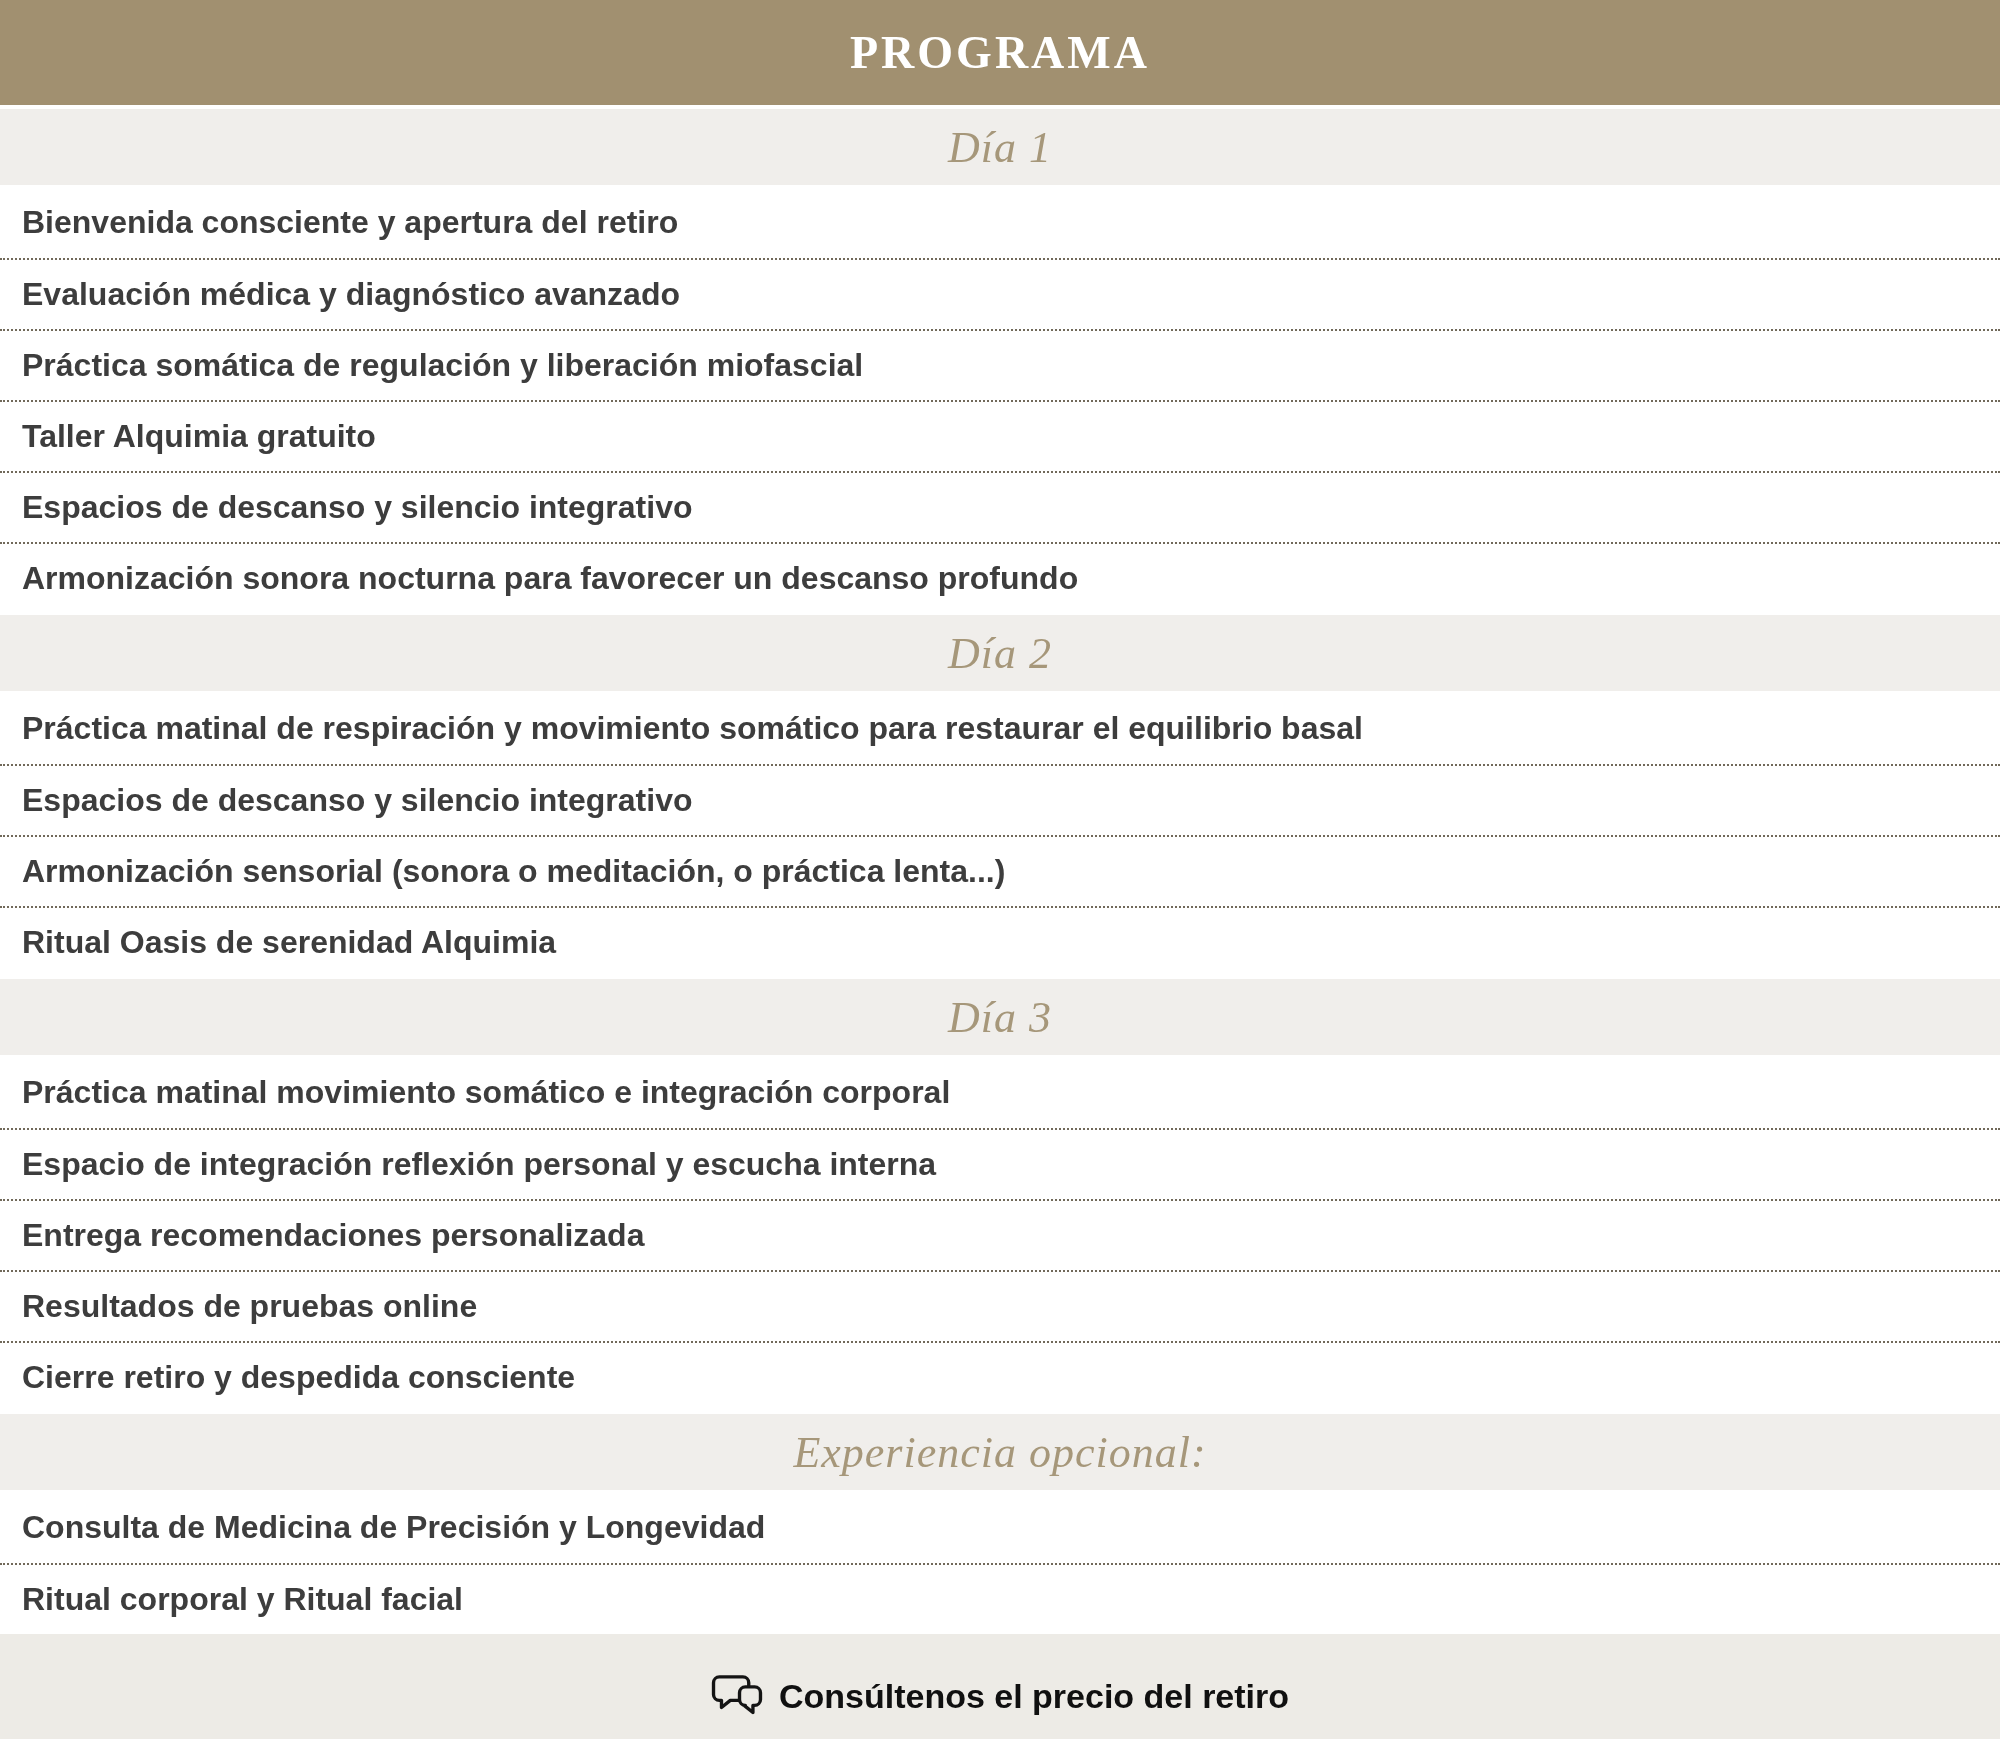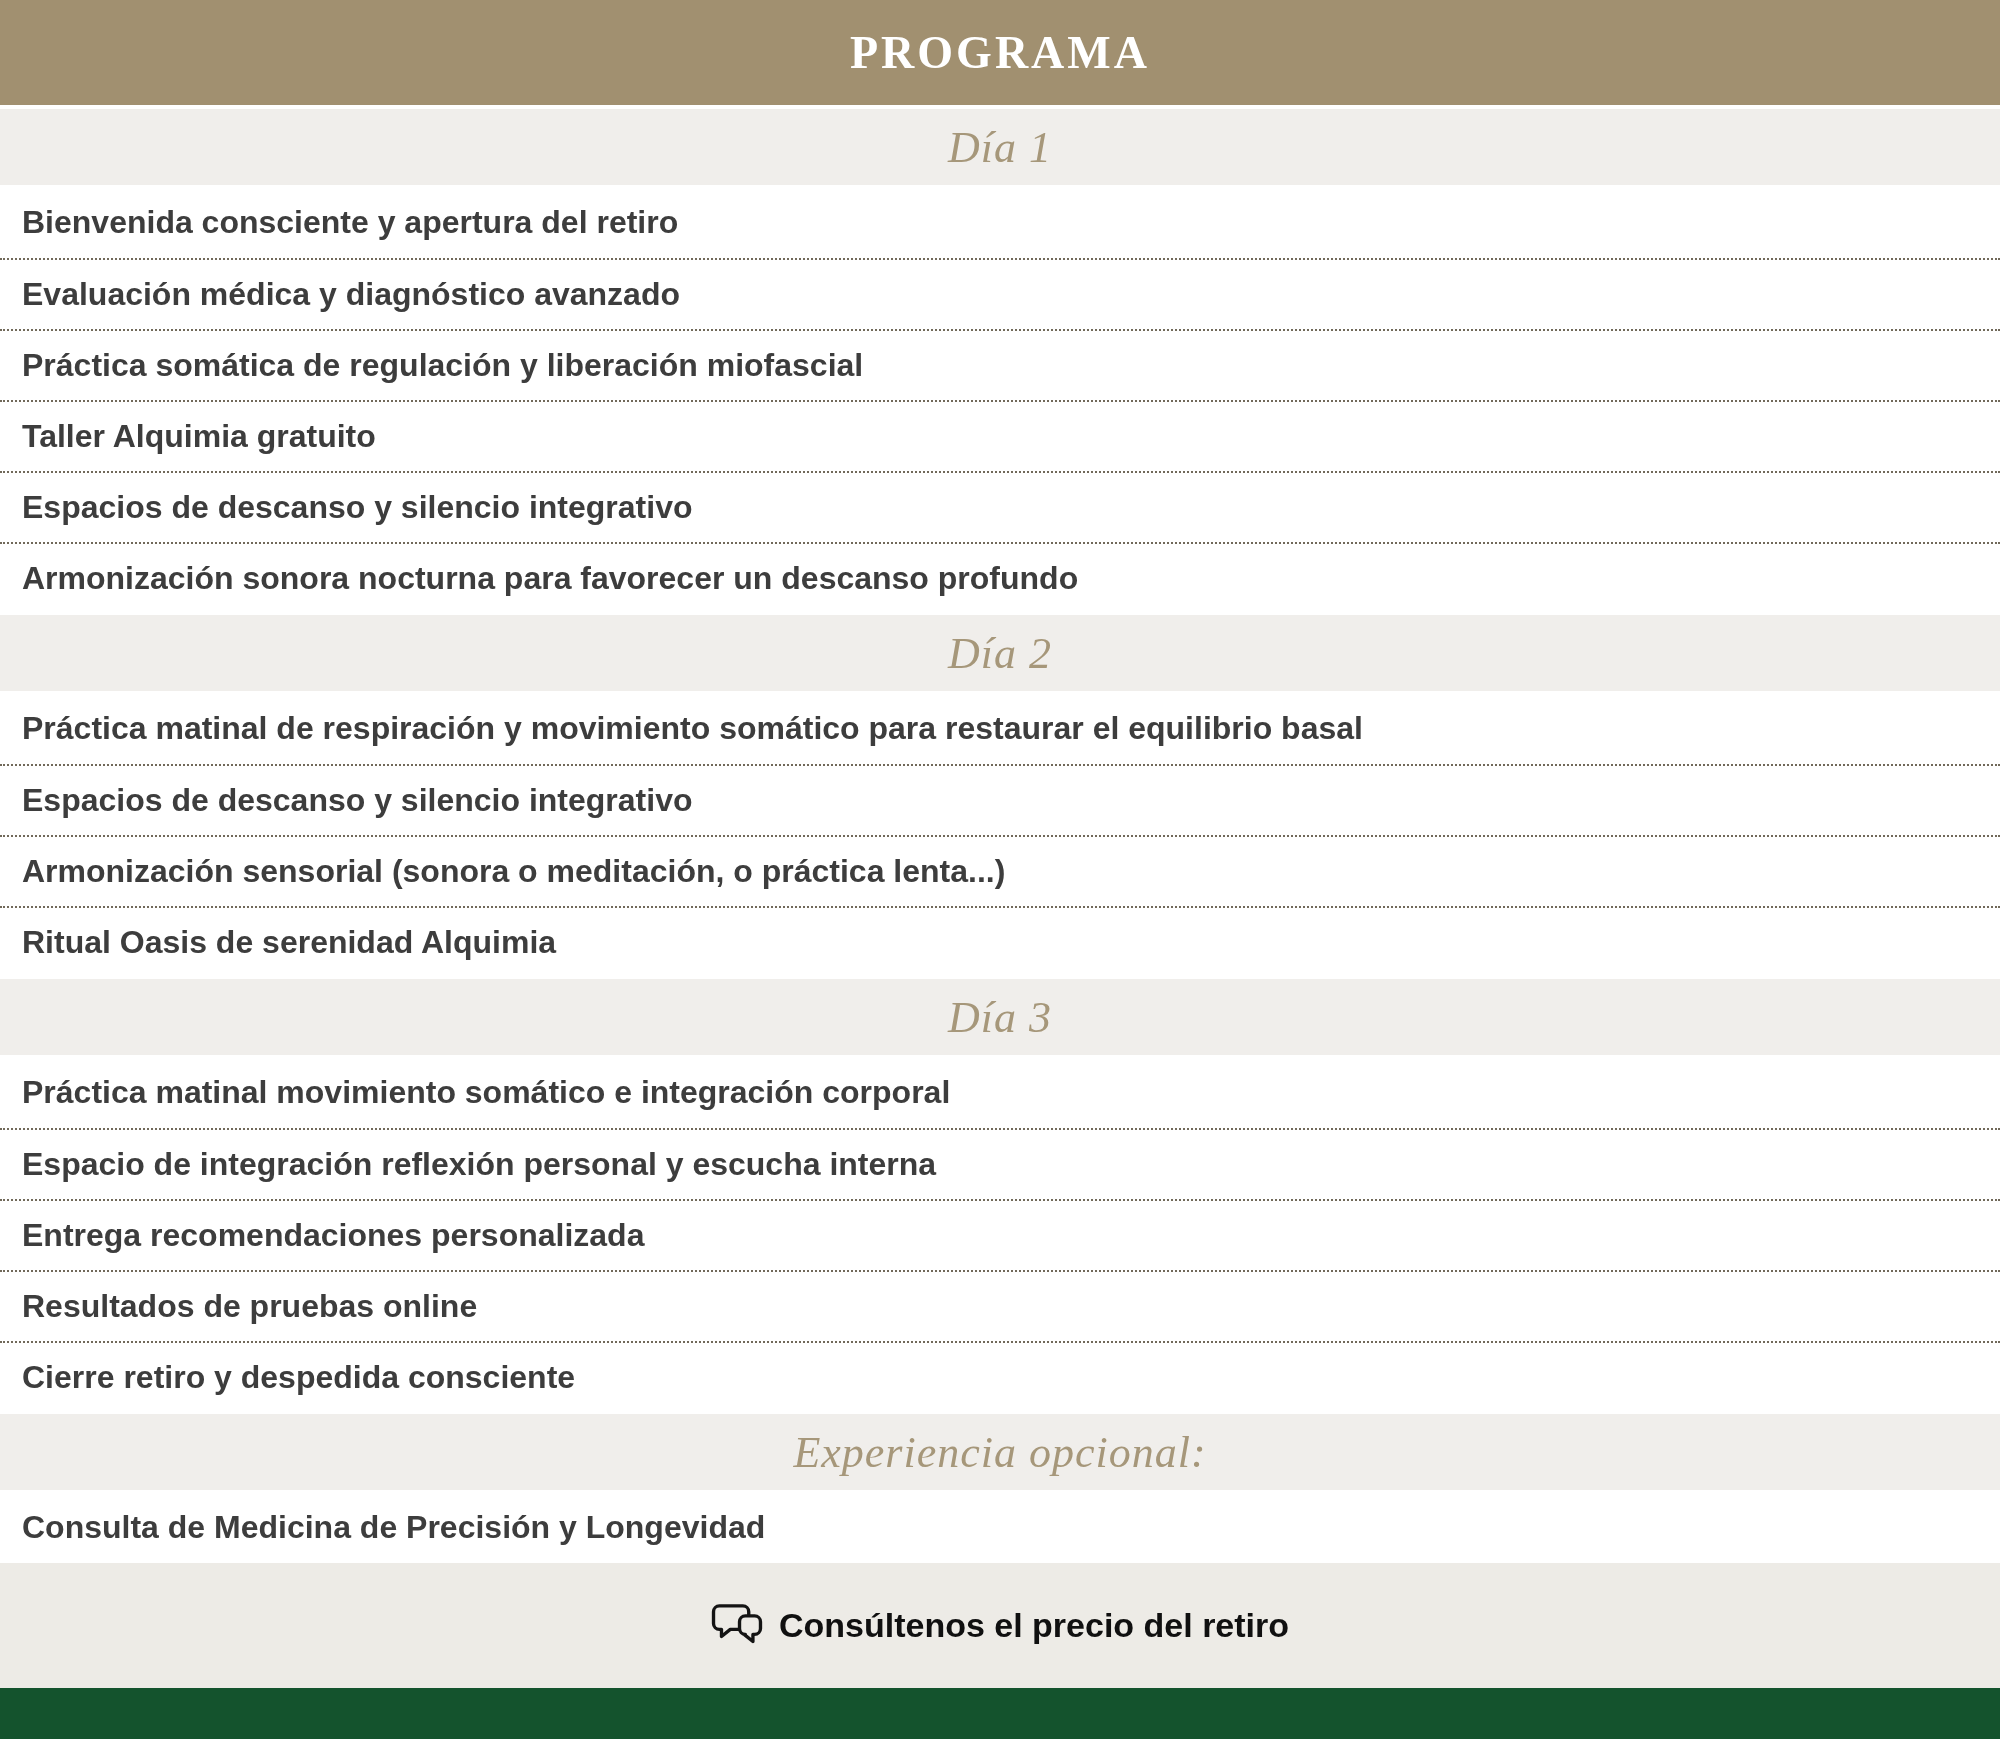--- a/index.html
+++ b/index.html
@@ -9,21 +9,21 @@
     --band-text:#a6977a;
     --item-text:#3d3d3d;
     --divider:#71695a;
     --footer-bg:#edebe6;
     --footer-text:#101010;
   }
   *{margin:0;padding:0;box-sizing:border-box;}
   html,body{background:#ffffff;}
   .page{
     width:2000px;height:1739px;
-    background:#14532d;
+    background:#eab308;
     font-family:"Liberation Sans", sans-serif;
     overflow:hidden;
   }
   .title-bar{
     height:107px;
     background:var(--header-bg);
     display:flex;align-items:center;justify-content:center;
     border-bottom:2px solid #ffffff;
   }
   .title-bar span{
@@ -109,20 +109,21 @@
     <div class="row">Entrega recomendaciones personalizada</div>
     <div class="row">Resultados de pruebas online</div>
     <div class="row">Cierre retiro y despedida consciente</div>
   </div>
 
   <div class="band">
     <span>Experiencia opcional:</span>
   </div>
   <div class="rows">
     <div class="row">Consulta de Medicina de Precisión y Longevidad</div>
+    <div class="row">Ritual corporal y Ritual facial</div>
   </div>
 
   <footer class="cta-bar">
     <div class="cta">
       <svg width="52" height="46" viewBox="0 0 62 54" fill="none">
         <path d="M10 3 H38 C41.9 3 45 6.1 45 10 V24 C45 27.9 41.9 31 38 31 H23 L12.5 39.5 V31 H10 C6.1 31 3 27.9 3 24 V10 C3 6.1 6.1 3 10 3 Z" fill="#edebe6" stroke="#141414" stroke-width="4" stroke-linejoin="round"></path>
         <path d="M41 15 H52 C55.9 15 59 18.1 59 22 V30 C59 33.9 55.9 37 52 37 H50 V45.5 L39.5 37 H41 C37.1 37 34 33.9 34 30 V22 C34 18.1 37.1 15 41 15 Z" fill="#edebe6" stroke="#141414" stroke-width="4" stroke-linejoin="round"></path>
       </svg>
       <span>Consúltenos el precio del retiro</span>
     </div>

